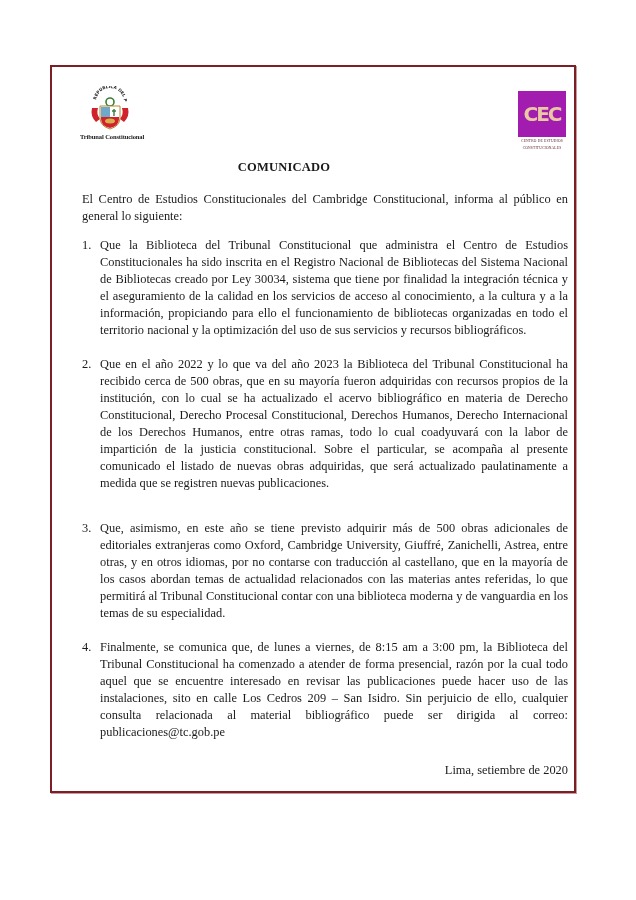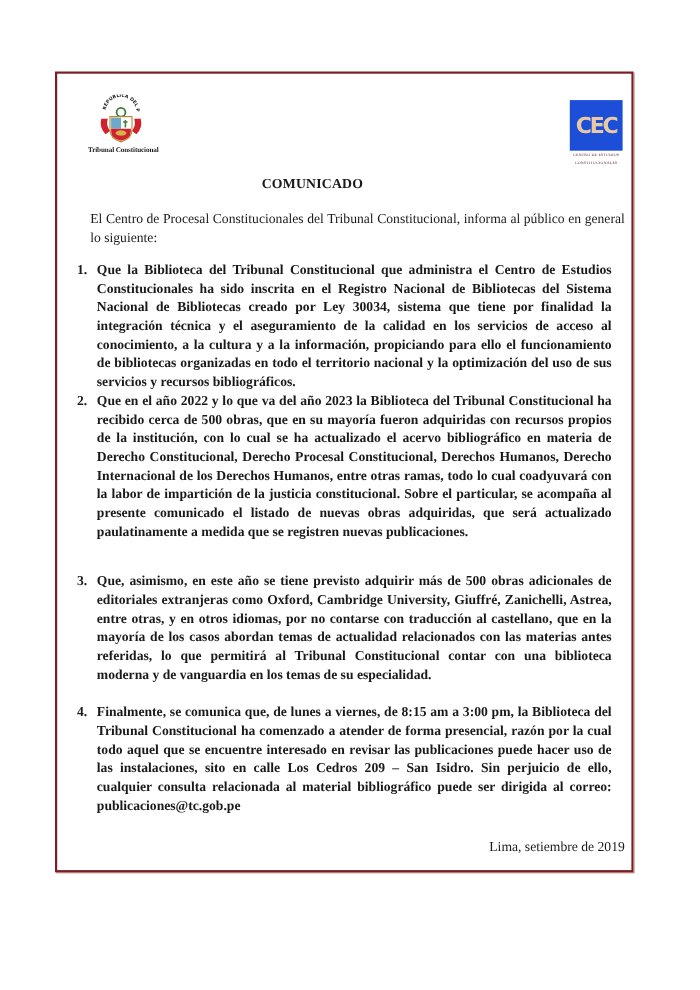--- a/index.html
+++ b/index.html
@@ -7,27 +7,27 @@
   .frame {
     position: absolute; left: 50px; top: 65px; width: 526px; height: 728px;
     border: 2px solid #7a1f24;
     box-shadow: 1px 1px 0 #c99aa0;
     box-sizing: border-box;
   }
   .logo-left { position: absolute; left: 80px; top: 86px; width: 60px; text-align: center; }
   .escudo { width: 44px; height: 46px; margin: 0 auto; display: block; }
   .tc-label { font-size: 6.5px; font-weight: bold; font-family: "Liberation Serif", serif; margin-top: 1px; white-space: nowrap; letter-spacing: -0.1px; }
   .logo-right { position: absolute; left: 516px; top: 91px; width: 52px; text-align: center; }
-  .cec-box { width: 48px; height: 46px; margin: 0 auto; background: #1d4ed8; display: flex; align-items: center; justify-content: center; }
+  .cec-box { width: 48px; height: 46px; margin: 0 auto; background: #a21caf; display: flex; align-items: center; justify-content: center; }
   .cec-text { color: #e8c9a3; font-family: "DejaVu Sans", sans-serif; font-weight: bold; font-size: 20px; letter-spacing: -2px; }
   .cec-sub { font-size: 3.6px; color: #5a1a28; line-height: 4.5px; margin-top: 2px; letter-spacing: 0.2px; text-transform: uppercase; white-space: nowrap; }
   .title { position: absolute; left: 0; width: 568px; top: 160px; text-align: center; font-weight: bold; font-size: 12.5px; letter-spacing: 0.2px; }
   .body-text { position: absolute; left: 82px; width: 486px; font-size: 12.4px; line-height: 17px; text-align: justify; }
   .intro { top: 191px; }
-  .item { position: absolute; left: 70px; width: 486px; font-size: 12.4px; line-height: 17px; text-align: justify; font-weight: bold; }
+  .item { position: absolute; left: 82px; width: 486px; font-size: 12.4px; line-height: 17px; text-align: justify; }
   .item .txt { margin-left: 25px; text-indent: -15px; padding-left: 0; }
   .item .txt { display: block; }
   .i1 { top: 237px; }
   .i2 { top: 356px; }
   .i3 { top: 520px; }
   .i4 { top: 639px; }
   .closing { position: absolute; right: 68px; top: 763px; font-size: 12.4px; }
 </style>
 </head>
 <body>
@@ -54,31 +54,31 @@
 <div class="logo-right">
   <div class="cec-box">
     <span class="cec-text">CEC</span>
   </div>
   <div class="cec-sub">Centro de Estudios</div>
   <div class="cec-sub">Constitucionales</div>
 </div>
 
 <div class="title">COMUNICADO</div>
 
-<div class="body-text intro">El Centro de Procesal Constitucionales del Tribunal Constitucional, informa al público en general lo siguiente:</div>
+<div class="body-text intro">El Centro de Estudios Constitucionales del Cambridge Constitucional, informa al público en general lo siguiente:</div>
 
 <div class="item i1">
   <div class="txt" style="margin-left:0;padding-left:18px;text-indent:-18px;"><span style="display:inline-block;width:18px;text-indent:0;">1.</span><span>Que la Biblioteca del Tribunal Constitucional que administra el Centro de Estudios Constitucionales ha sido inscrita en el Registro Nacional de Bibliotecas del Sistema Nacional de Bibliotecas creado por Ley 30034, sistema que tiene por finalidad la integración técnica y el aseguramiento de la calidad en los servicios de acceso al conocimiento, a la cultura y a la información, propiciando para ello el funcionamiento de bibliotecas organizadas en todo el territorio nacional y la optimización del uso de sus servicios y recursos bibliográficos.</span></div>
 </div>
 
 <div class="item i2">
   <div class="txt" style="margin-left:0;padding-left:18px;text-indent:-18px;"><span style="display:inline-block;width:18px;text-indent:0;">2.</span><span>Que en el año 2022 y lo que va del año 2023 la Biblioteca del Tribunal Constitucional ha recibido cerca de 500 obras, que en su mayoría fueron adquiridas con recursos propios de la institución, con lo cual se ha actualizado el acervo bibliográfico en materia de Derecho Constitucional, Derecho Procesal Constitucional, Derechos Humanos, Derecho Internacional de los Derechos Humanos, entre otras ramas, todo lo cual coadyuvará con la labor de impartición de la justicia constitucional. Sobre el particular, se acompaña al presente comunicado el listado de nuevas obras adquiridas, que será actualizado paulatinamente a medida que se registren nuevas publicaciones.</span></div>
 </div>
 
 <div class="item i3">
   <div class="txt" style="margin-left:0;padding-left:18px;text-indent:-18px;"><span style="display:inline-block;width:18px;text-indent:0;">3.</span><span>Que, asimismo, en este año se tiene previsto adquirir más de 500 obras adicionales de editoriales extranjeras como Oxford, Cambridge University, Giuffré, Zanichelli, Astrea, entre otras, y en otros idiomas, por no contarse con traducción al castellano, que en la mayoría de los casos abordan temas de actualidad relacionados con las materias antes referidas, lo que permitirá al Tribunal Constitucional contar con una biblioteca moderna y de vanguardia en los temas de su especialidad.</span></div>
 </div>
 
 <div class="item i4">
   <div class="txt" style="margin-left:0;padding-left:18px;text-indent:-18px;"><span style="display:inline-block;width:18px;text-indent:0;">4.</span><span>Finalmente, se comunica que, de lunes a viernes, de 8:15 am a 3:00 pm, la Biblioteca del Tribunal Constitucional ha comenzado a atender de forma presencial, razón por la cual todo aquel que se encuentre interesado en revisar las publicaciones puede hacer uso de las instalaciones, sito en calle Los Cedros 209 – San Isidro. Sin perjuicio de ello, cualquier consulta relacionada al material bibliográfico puede ser dirigida al correo:</span> <span>publicaciones@tc.gob.pe</span></div>
 </div>
 
-<div class="closing">Lima, setiembre de 2019</div>
+<div class="closing">Lima, setiembre de 2020</div>
 
 </body></html>

